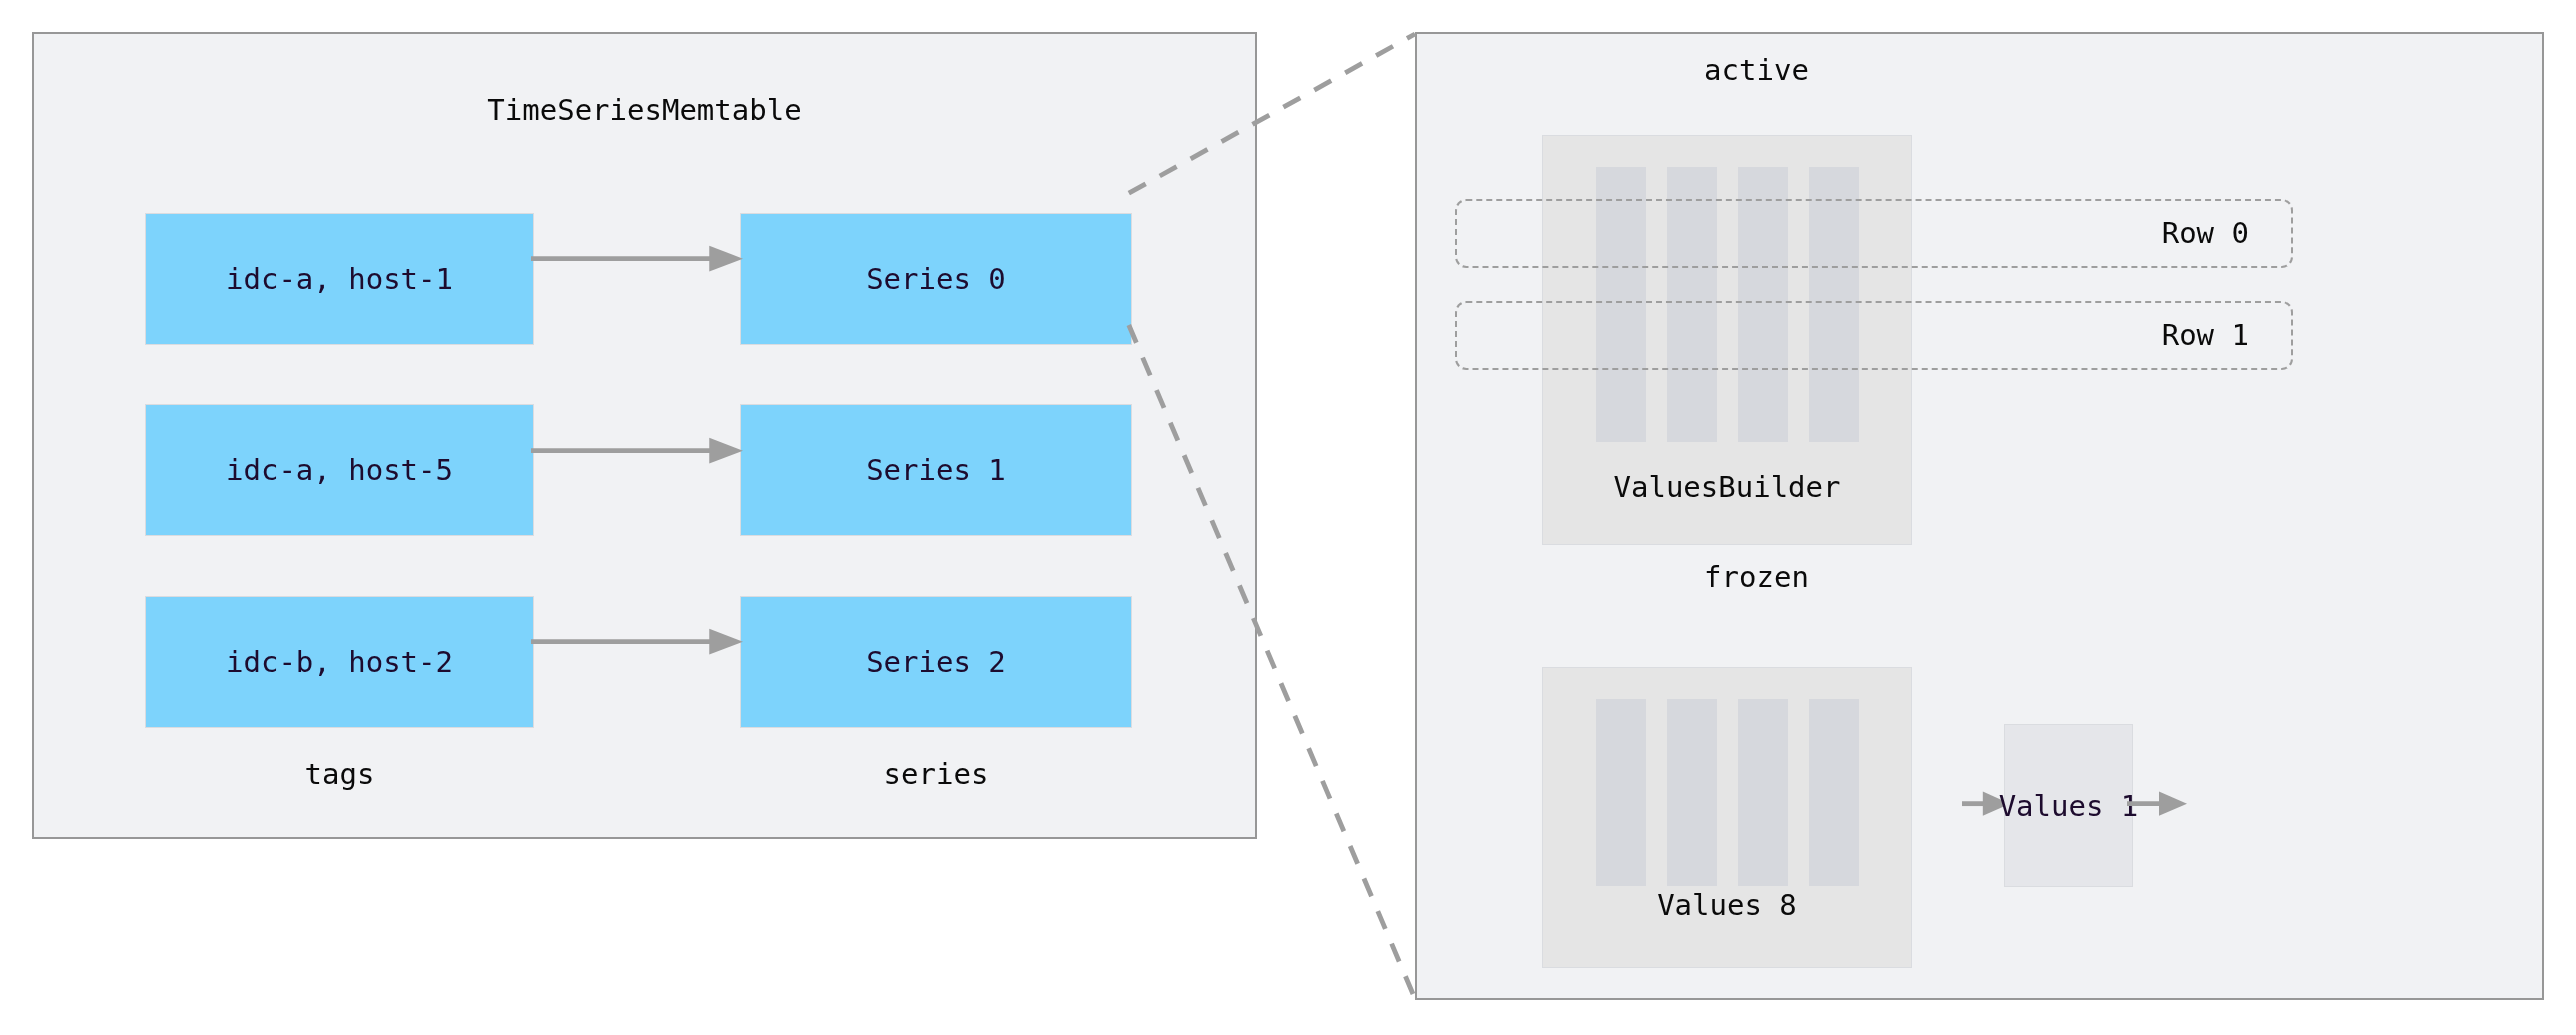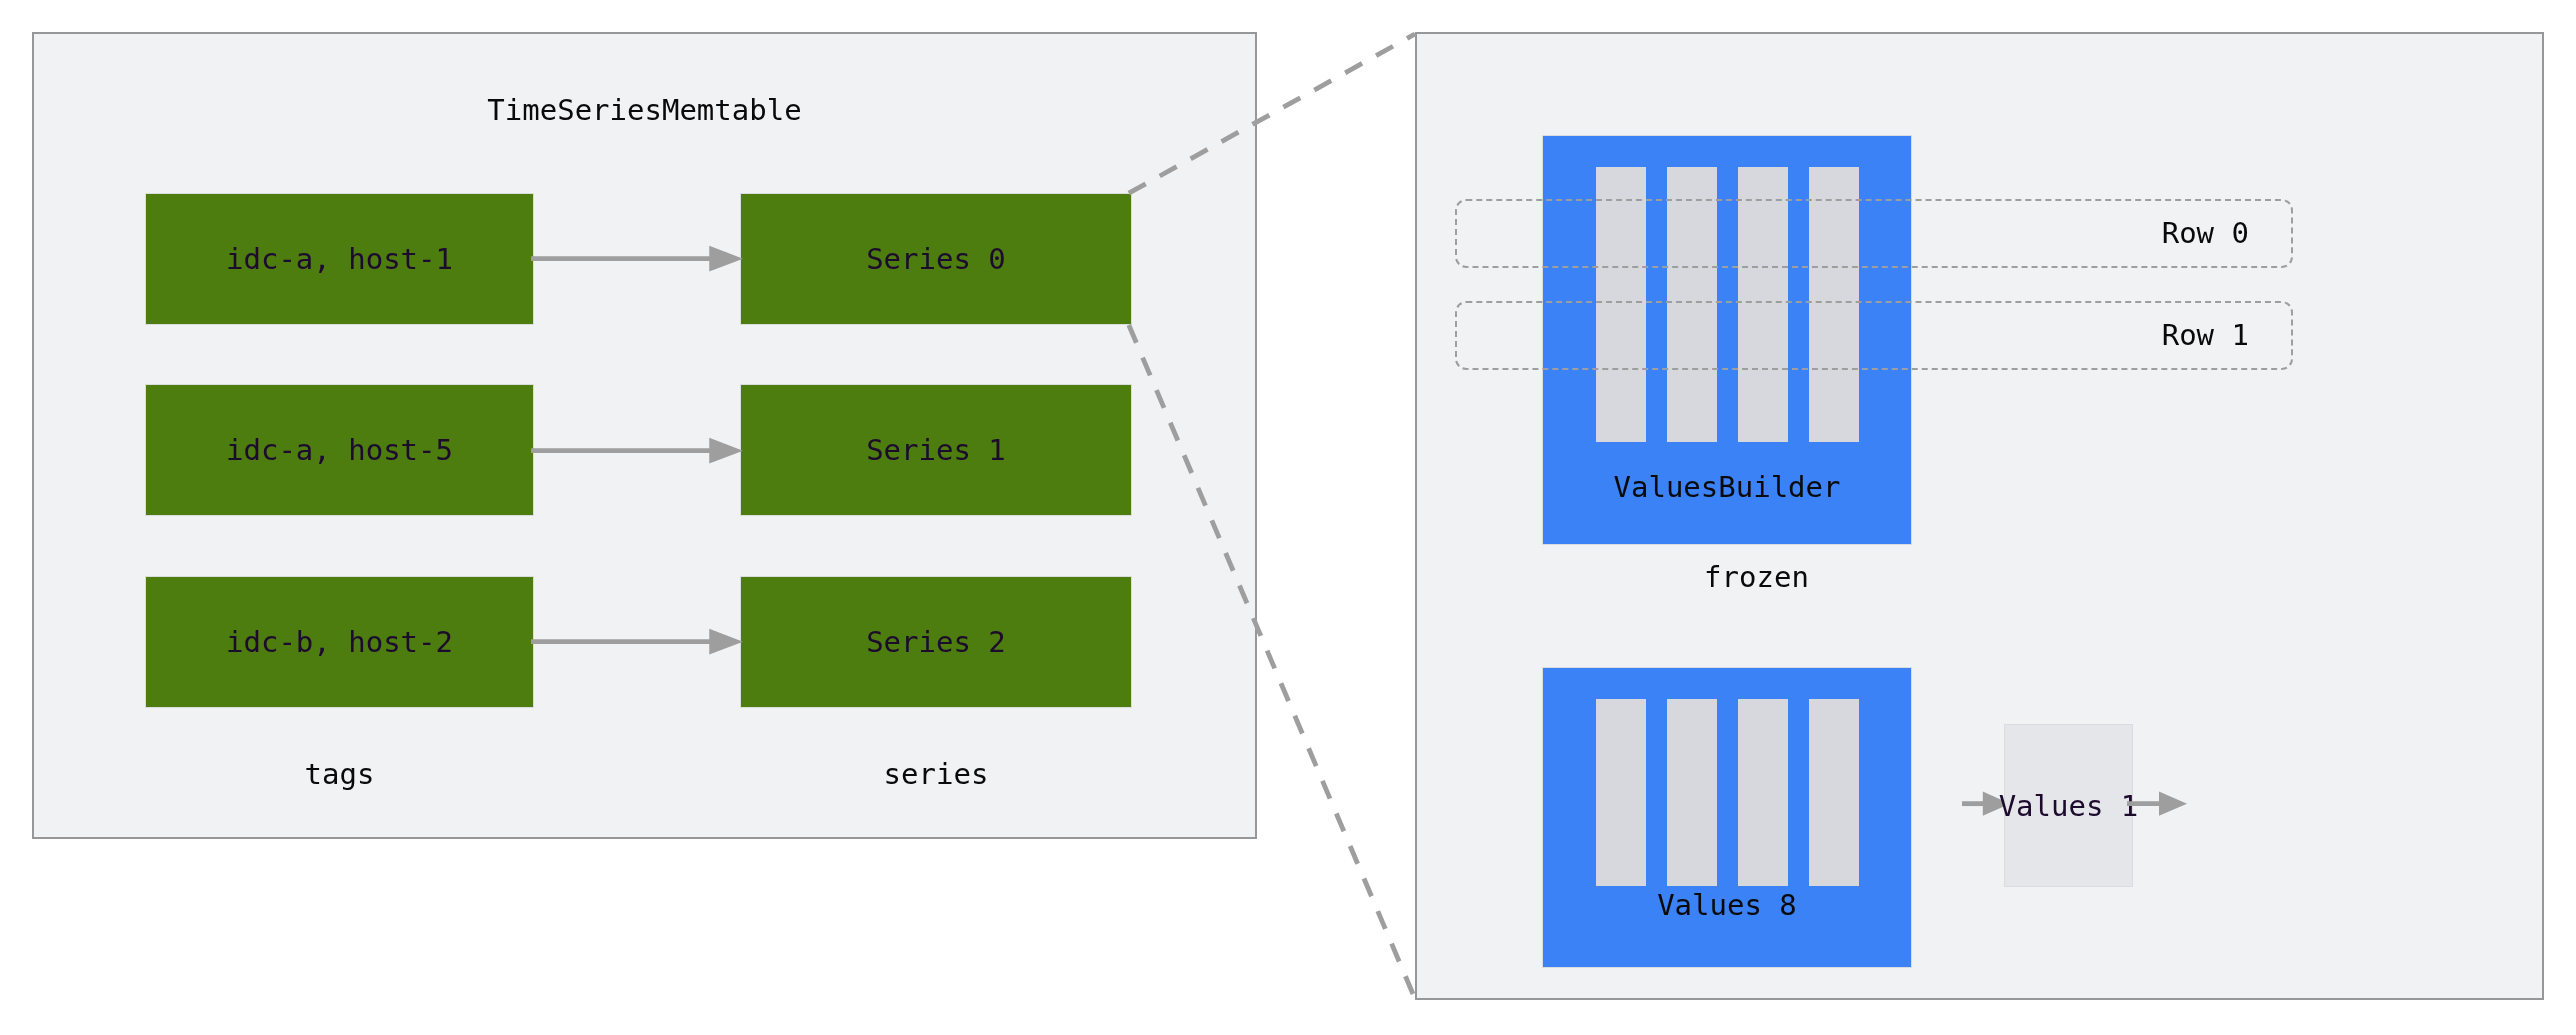--- a/index.html
+++ b/index.html
@@ -37,26 +37,27 @@
   }
   #title-memtable { left: 32px;   top: 96px; width: 1225px; }
   #label-tags     { left: 145px;  top: 760px; width: 389px; }
   #label-series   { left: 740px;  top: 760px; width: 392px; }
   #label-active   { left: 1415px; top: 56px;  width: 683px; }
   #label-frozen   { left: 1415px; top: 563px; width: 683px; }
 
   
   .box {
     position: absolute;
-    background: #4d7c0f;
+    background: #7dd3fc;
     border: 1.6px solid #dadce0;
     box-sizing: border-box;
     display: flex;
     align-items: center;
     justify-content: center;
+    margin-top: 20px;
   }
   .box .box-label {
     color: #1d0b2e;
     font-size: 29px;
     line-height: 1;
     white-space: nowrap;
   }
 
   
   .tagbox    { left: 145px; width: 389px; height: 132px; }
@@ -85,21 +86,21 @@
   
   #connectors {
     position: absolute;
     left: 0; top: 0; width: 2576px; height: 1036px;
     pointer-events: none;
   }
 
   
   .colbox {
     position: absolute;
-    background: #3b82f6;
+    background: #e5e5e5;
     border: 1.6px solid #dadce0;
     box-sizing: border-box;
   }
   #values-builder { left: 1542px; top: 135px; width: 370px; height: 410px; }
   #values-zero    { left: 1542px; top: 667px; width: 370px; height: 301px; }
 
   .colbox .bars {
     position: absolute;
     left: 0; right: 0;
     display: flex;
@@ -218,20 +219,21 @@
       <line x1="0" y1="12" x2="228" y2="12" stroke="#9e9e9e" stroke-width="6"></line>
       <polygon points="264,12 222,-4 222,28" fill="#9e9e9e"></polygon>
     </svg>
   </div>
 
   <div class="caption" id="label-tags">tags</div>
   <div class="caption" id="label-series">series</div>
 
   <div class="panel" id="panel-right"></div>
 
+  <div class="caption" id="label-active">active</div>
 
   <div class="colbox" id="values-builder">
     <div class="bars">
       <div class="bar"></div>
       <div class="bar"></div>
       <div class="bar"></div>
       <div class="bar"></div>
     </div>
     <div class="colbox-label">ValuesBuilder</div>
   </div>

